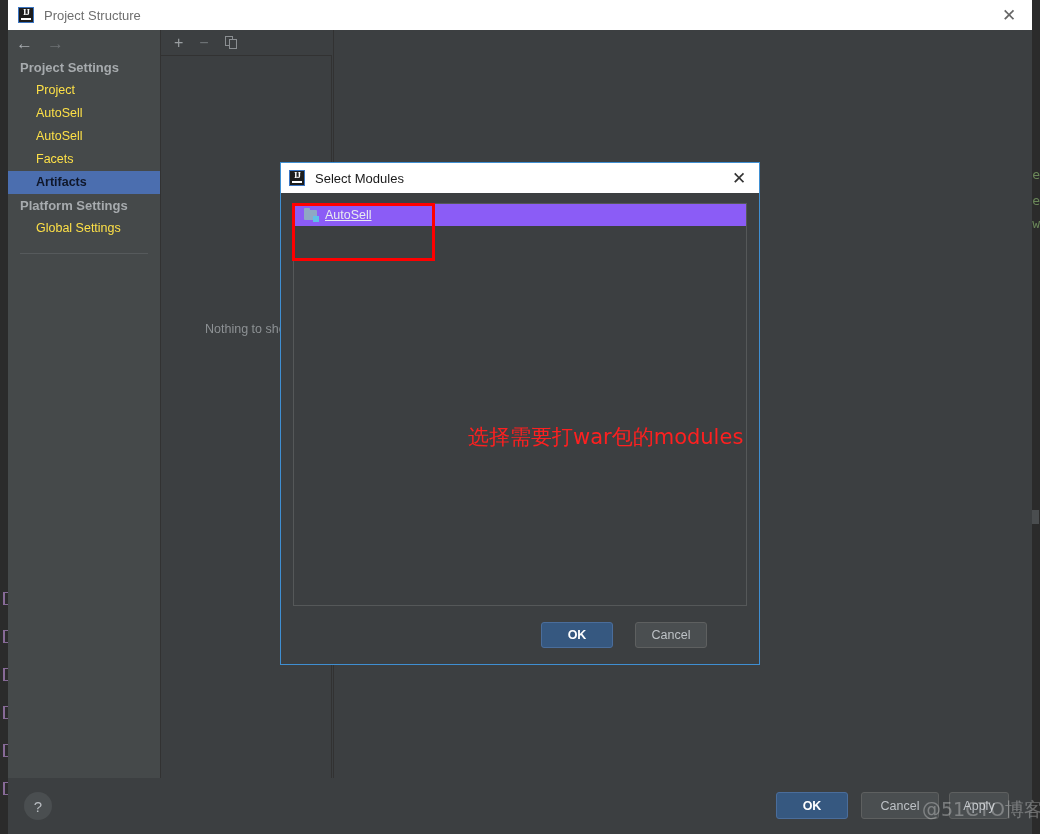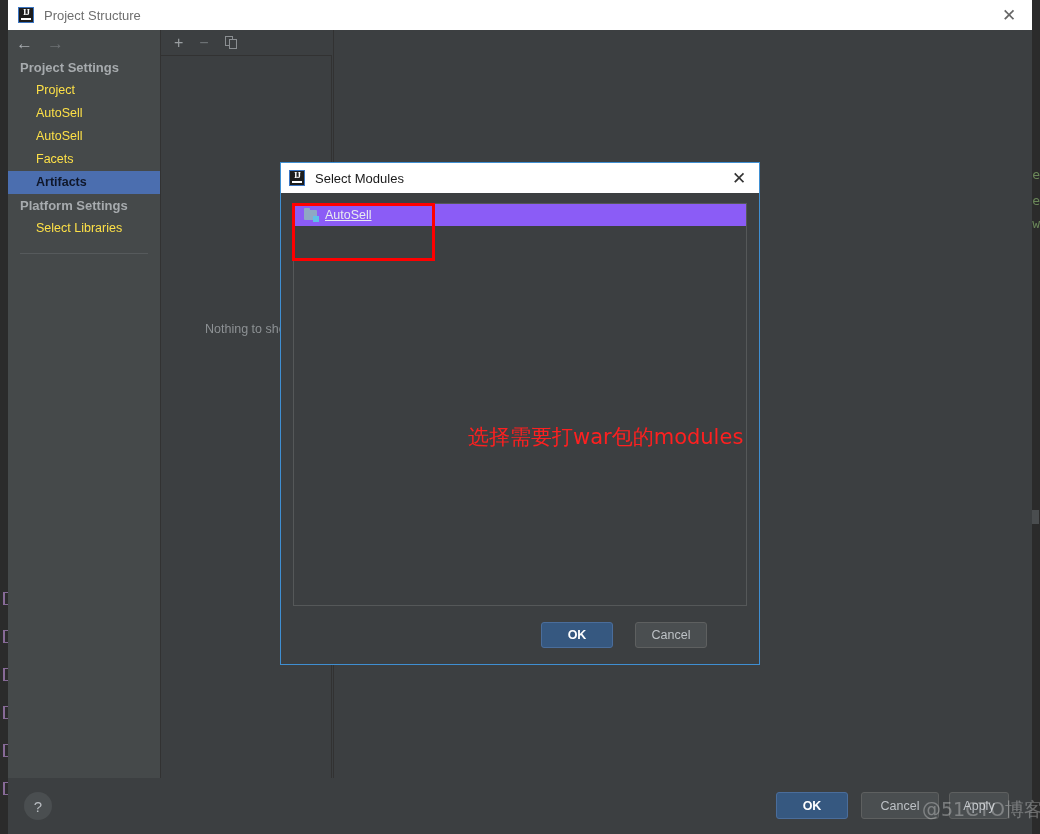--- a/index.html
+++ b/index.html
@@ -269,21 +269,21 @@
         </div>
 
         <div class="side-group">Project Settings</div>
         <div class="side-item">Project</div>
         <div class="side-item">AutoSell</div>
         <div class="side-item">AutoSell</div>
         <div class="side-item">Facets</div>
         <div class="side-item sel">Artifacts</div>
 
         <div class="side-group">Platform Settings</div>
-        <div class="side-item">Select Libraries</div>
+        <div class="side-item">Global Settings</div>
 
         <div class="side-sep"></div>
       </div>
 
       <div class="content-toolbar">
         <div class="tb-icon">+</div>
         <div class="tb-icon dim">−</div>
         <div class="tb-copy">
           <span class="b1"></span>
             <span class="b2"></span>

